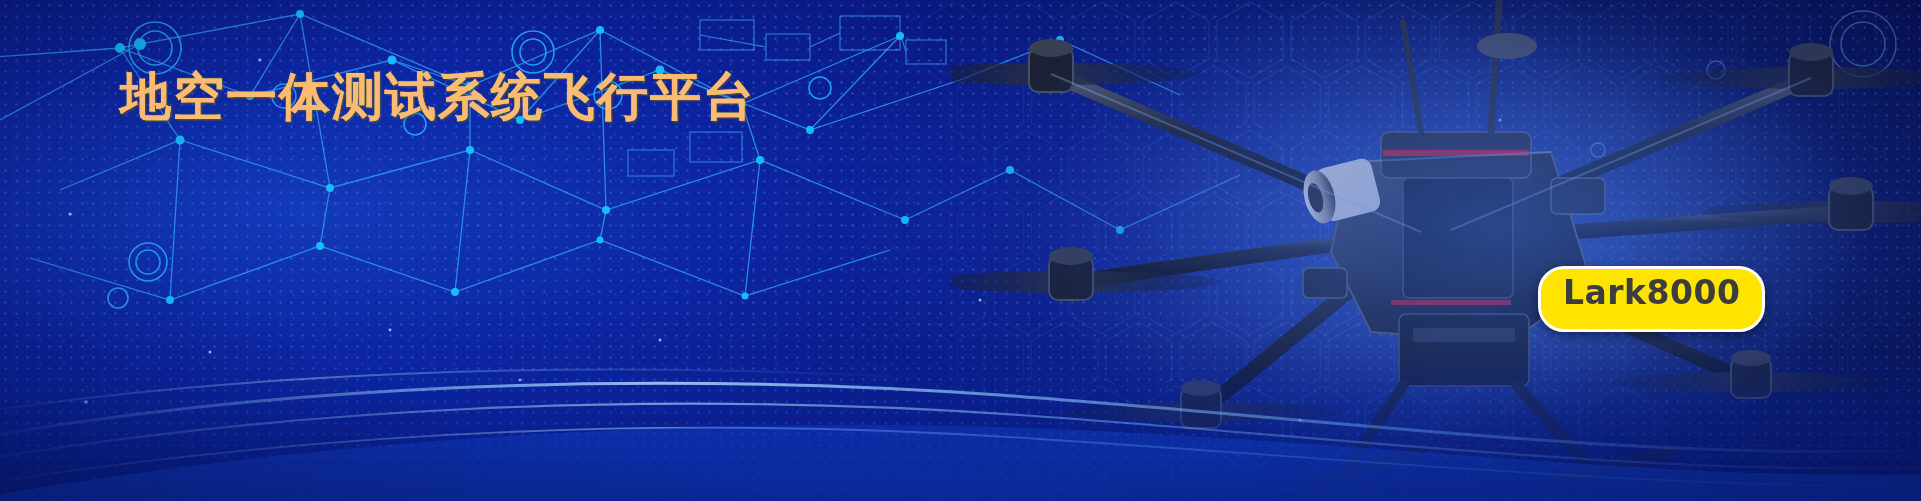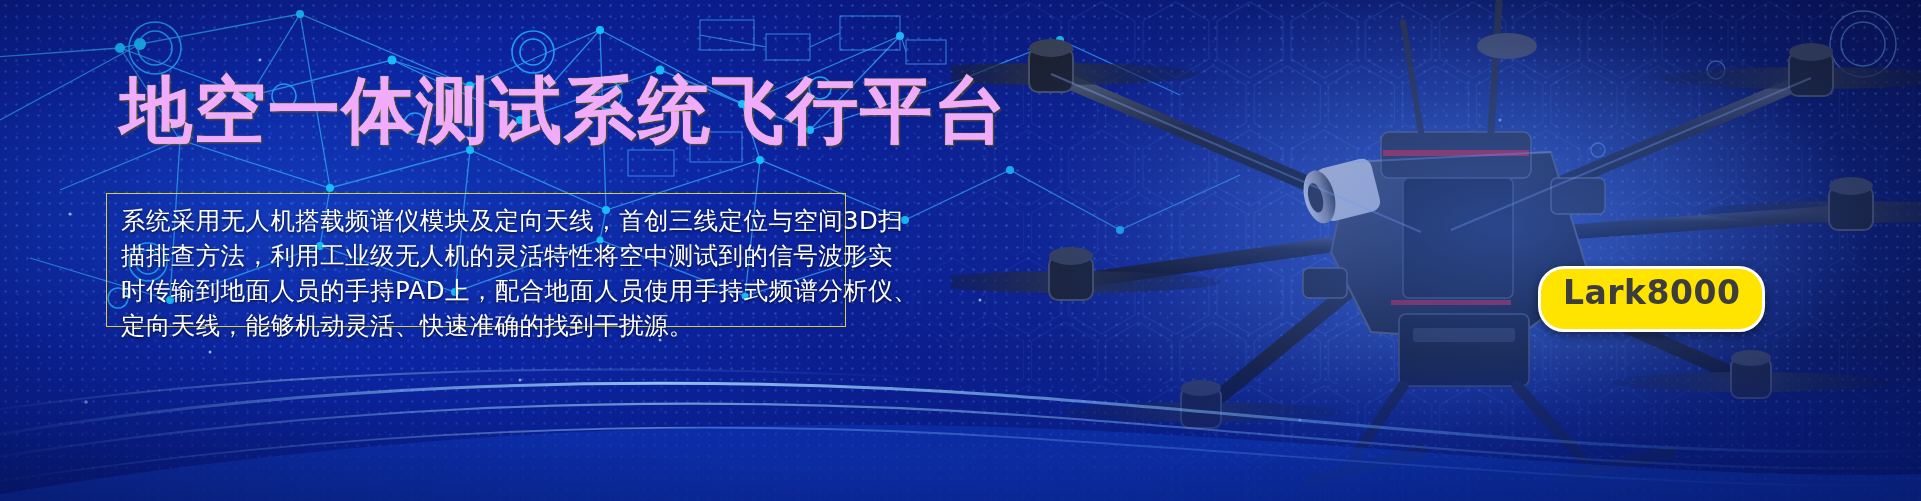--- a/index.html
+++ b/index.html
@@ -49,27 +49,27 @@
   .streaks{ position:absolute; left:0; bottom:0; width:100%; height:210px; overflow:hidden; }
 
   
   .drone-wrap{
     position:absolute; right:-10px; top:-18px; width:980px; height:540px;
   }
 
   
   .headline{
     position:absolute; left:120px; top:75px;
-    font-size:72px; line-height:1;
+    font-size:51px; line-height:1;
     font-weight:700;
-    color:#f0abfc;
+    color:#fdba74;
     letter-spacing:2px;
     white-space:nowrap;
     text-shadow:0 0 1px #ffe400, 2px 2px 0 rgba(120,90,0,.35);
-    font-family:Liberation Serif, serif;
+    font-family:Liberation Mono, monospace;
   }
   .descbox{
     position:absolute; left:106px; top:193px;
     width:740px; height:134px;
     border:1.5px solid #d8cf3a;
     padding:9px 14px 0 14px;
   }
   .descbox p{
     color:#ffffff;
     font-size:24.5px;
@@ -340,22 +340,16 @@
       <path d="M-40 196 C 300 142, 660 122, 1040 148 C 1380 170, 1680 200, 1960 194" stroke-width="1.8" opacity=".6"></path>
       <path d="M-40 124 C 220 84, 560 66, 940 88" stroke-width="2" opacity=".5"></path>
     </g>
     <path d="M-40 210 C 300 150, 700 120, 1100 140 C 1450 158, 1700 192, 1960 182 L1960 210 Z" fill="#1047d8" opacity=".35"></path>
   </svg>
 
   <div class="bg-vignette"></div>
 
   <div class="headline">地空一体测试系统飞行平台</div>
 
-  <div class="descbox">
-    <p>系统采用无人机搭载频谱仪模块及定向天线，首创三线定位与空间3D扫</p>
-    <p>描排查方法，利用工业级无人机的灵活特性将空中测试到的信号波形实</p>
-    <p>时传输到地面人员的手持PAD上，配合地面人员使用手持式频谱分析仪、</p>
-    <p>定向天线，能够机动灵活、快速准确的找到干扰源。</p>
-  </div>
 
   <div class="badge">Lark8000</div>
 
 </div>
 
 </body></html>

